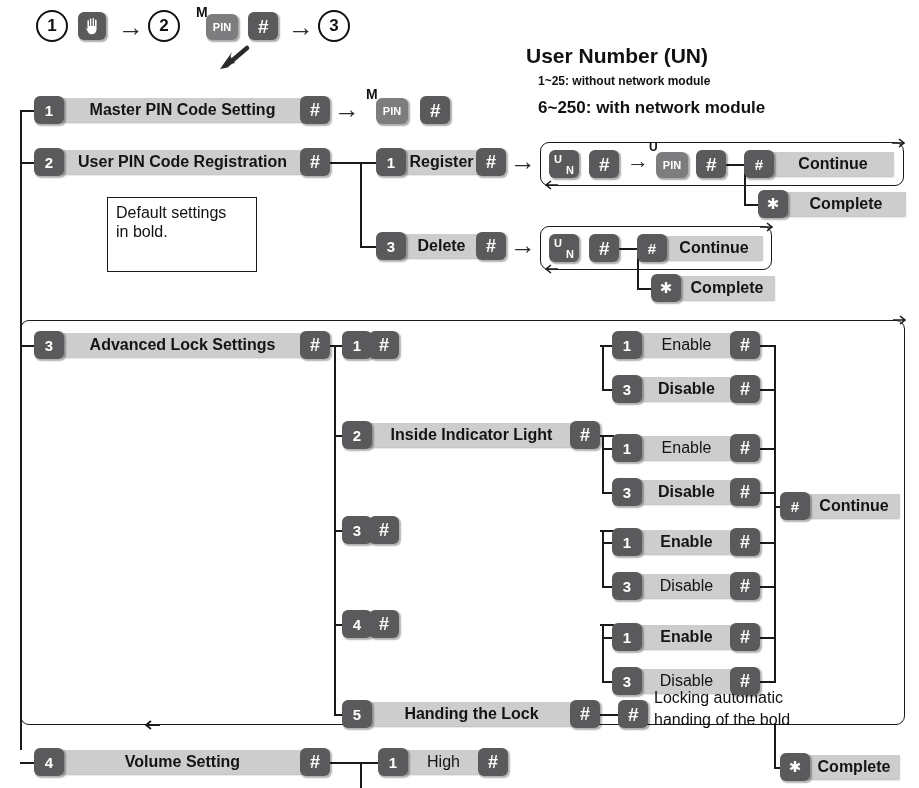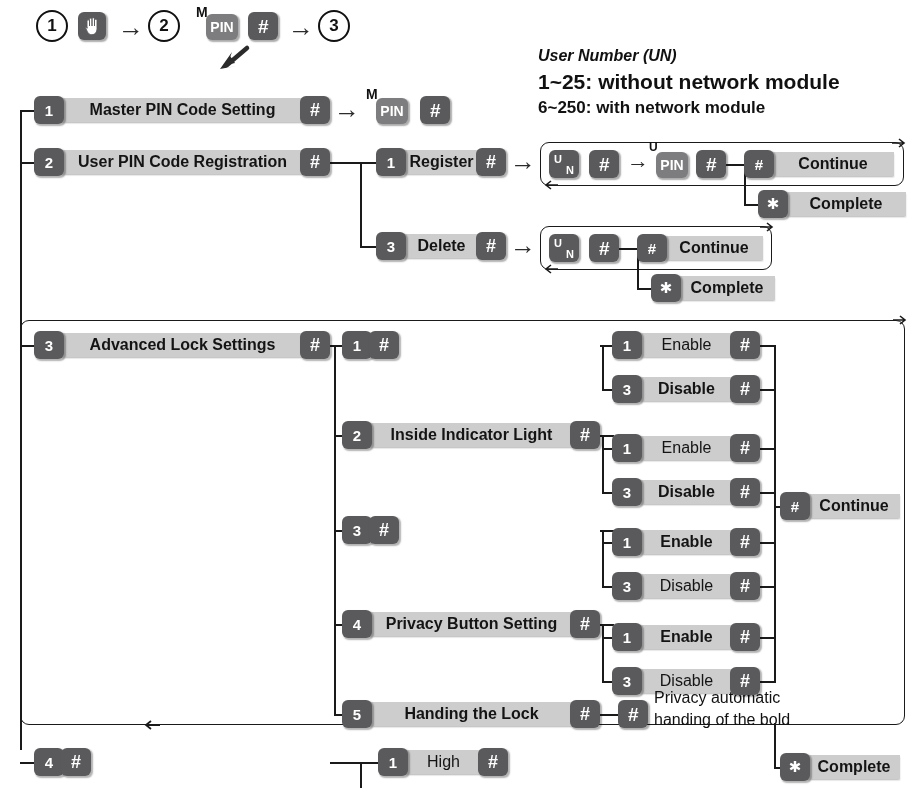--- a/index.html
+++ b/index.html
@@ -14,21 +14,21 @@
   .circ{border:2.5px solid #111;border-radius:50%;
         display:flex;align-items:center;justify-content:center;
         font-weight:bold;font-size:17px;background:#fff;color:#111;}
 
   
   .key{background:#5a5a5c;border-radius:6px;
        display:flex;align-items:center;justify-content:center;
        color:#fff;font-weight:bold;box-shadow:1.5px 1.5px 1.5px rgba(0,0,0,.33);}
   .key.lightpin{background:#7d7d7f;}
   .key .hash{font-size:19px;line-height:1;letter-spacing:-.5px;}
-  .key .pin{font-size:14px;letter-spacing:0px;}
+  .key .pin{font-size:11px;letter-spacing:0px;}
   .key .unwrap{position:relative;width:100%;height:100%;}
   .key .un-u{position:absolute;left:5px;top:3px;font-size:11px;}
   .key .un-n{position:absolute;right:5px;bottom:2px;font-size:11px;}
 
   
   .supl{font-size:14px;font-weight:bold;color:#111;}
 
   
   .arrow{color:#2b2b2b;font-size:26px;font-weight:bold;line-height:1;}
 
@@ -102,22 +102,22 @@
   </div>
 
   <div class="abs" style="left:214px;top:44px;width:40px;height:30px;">
     <svg width="40" height="30" viewBox="0 0 40 30">
       <path d="M34 3 L14 19 L18 8 L6 25 L22 22 L12 24 Z" fill="#2b2b2b"></path>
       <path d="M33 4 L13 21" stroke="#2b2b2b" stroke-width="4.5" stroke-linecap="round"></path>
       <path d="M12 21 L21 19 L16 12 Z" fill="#2b2b2b"></path>
     </svg>
   </div>
 
-  <div class="abs txt b" style="left:538px;top:46px;font-size:16px;font-style:italic;">User Number (UN)</div>
-  <div class="abs txt b" style="left:538px;top:72px;font-size:21px;">1~25: without network module</div>
+  <div class="abs txt b" style="left:526px;top:46px;font-size:21px;">User Number (UN)</div>
+  <div class="abs txt b" style="left:538px;top:72px;font-size:12px;">1~25: without network module</div>
   <div class="abs txt b" style="left:538px;top:98px;font-size:17px;">6~250: with network module</div>
 
   <div class="abs ln lnv" style="left:20px;top:110px;width:1.8px;height:640px;"></div>
 
   <div class="abs ln lnh" style="left:20px;top:110px;width:16px;height:1.8px;"></div>
   <div class="abs bar" style="left:34px;top:96px;width:296px;">
     <span class="badge">1</span>
     <span class="lbl">Master PIN Code Setting</span>
     <span class="hk">#</span>
   </div>
@@ -225,20 +225,26 @@
     <svg width="16" height="14" viewBox="0 0 16 14">
         <path d="M0 7 L11 7 M7 3 L12 7 L7 11" stroke="#1a1a1a" stroke-width="1.6" fill="none"></path>
       </svg>
   </div>
   <div class="abs" style="left:542px;top:262px;">
     <svg width="16" height="14" viewBox="0 0 16 14">
         <path d="M16 7 L4 7 M9 3 L4 7 L9 11" stroke="#1a1a1a" stroke-width="1.6" fill="none"></path>
       </svg>
   </div>
 
+  <div class="abs note" style="left:107px;top:197px;width:150px;height:75px;">
+    <div class="txt">Default settings</div>
+    <div class="txt">
+      <span>in </span><span class="b">bold.</span>
+    </div>
+  </div>
 
   <div class="abs frame" style="left:20px;top:320px;width:885px;height:405px;"></div>
 
   <div class="abs ln lnh" style="left:20px;top:345px;width:16px;height:1.8px;"></div>
   <div class="abs bar" style="left:34px;top:331px;width:296px;">
     <span class="badge">3</span>
     <span class="lbl">Advanced Lock Settings</span>
     <span class="hk">#</span>
   </div>
 
@@ -301,21 +307,20 @@
   </div>
   <div class="abs bar" style="left:612px;top:572px;width:148px;">
     <span class="badge">3</span>
     <span class="lbl normal">Disable</span>
     <span class="hk">#</span>
   </div>
 
   <div class="abs ln lnh" style="left:334px;top:624px;width:10px;height:1.8px;"></div>
   <div class="abs bar" style="left:342px;top:610px;width:258px;">
     <span class="badge">4</span>
-    <span class="lbl">Privacy Button Setting</span>
     <span class="hk">#</span>
   </div>
   <div class="abs ln lnh" style="left:600px;top:624px;width:14px;height:1.8px;"></div>
   <div class="abs ln lnv" style="left:602px;top:624px;width:1.8px;height:57px;"></div>
   <div class="abs ln lnh" style="left:602px;top:637px;width:12px;height:1.8px;"></div>
   <div class="abs ln lnh" style="left:602px;top:681px;width:12px;height:1.8px;"></div>
   <div class="abs bar" style="left:612px;top:623px;width:148px;">
     <span class="badge">1</span>
     <span class="lbl">Enable</span>
     <span class="hk">#</span>
@@ -329,21 +334,21 @@
   <div class="abs ln lnh" style="left:334px;top:714px;width:10px;height:1.8px;"></div>
   <div class="abs bar" style="left:342px;top:700px;width:258px;">
     <span class="badge">5</span>
     <span class="lbl">Handing the Lock</span>
     <span class="hk">#</span>
   </div>
   <div class="abs ln lnh" style="left:600px;top:714px;width:20px;height:1.8px;"></div>
   <div class="abs key" style="left:618px;top:700px;width:30px;height:28px;">
     <span class="hash">#</span>
   </div>
-  <div class="abs txt" style="left:654px;top:688px;">Privacy automatic</div>
+  <div class="abs txt" style="left:654px;top:688px;">Locking automatic</div>
   <div class="abs txt" style="left:654px;top:710px;">handing of the bold</div>
 
   <div class="abs ln lnh" style="left:760px;top:345px;width:16px;height:1.8px;"></div>
   <div class="abs ln lnh" style="left:760px;top:389px;width:16px;height:1.8px;"></div>
   <div class="abs ln lnh" style="left:760px;top:448px;width:16px;height:1.8px;"></div>
   <div class="abs ln lnh" style="left:760px;top:492px;width:16px;height:1.8px;"></div>
   <div class="abs ln lnh" style="left:760px;top:542px;width:16px;height:1.8px;"></div>
   <div class="abs ln lnh" style="left:760px;top:586px;width:16px;height:1.8px;"></div>
   <div class="abs ln lnh" style="left:760px;top:637px;width:16px;height:1.8px;"></div>
   <div class="abs ln lnh" style="left:760px;top:681px;width:16px;height:1.8px;"></div>
@@ -370,20 +375,21 @@
 
   <div class="abs" style="left:142px;top:718px;">
     <svg width="18" height="14" viewBox="0 0 18 14">
         <path d="M18 7 L4 7 M9 3 L4 7 L9 11" stroke="#1a1a1a" stroke-width="1.8" fill="none"></path>
       </svg>
   </div>
 
   <div class="abs ln lnh" style="left:20px;top:762px;width:16px;height:1.8px;"></div>
   <div class="abs bar" style="left:34px;top:748px;width:296px;">
     <span class="badge">4</span>
+    <span class="lbl">Volume Setting</span>
     <span class="hk">#</span>
   </div>
   <div class="abs ln lnh" style="left:330px;top:762px;width:48px;height:1.8px;"></div>
   <div class="abs ln lnv" style="left:360px;top:762px;width:1.8px;height:26px;"></div>
   <div class="abs bar" style="left:378px;top:748px;width:130px;">
     <span class="badge">1</span>
     <span class="lbl normal">High</span>
     <span class="hk">#</span>
   </div>
 

